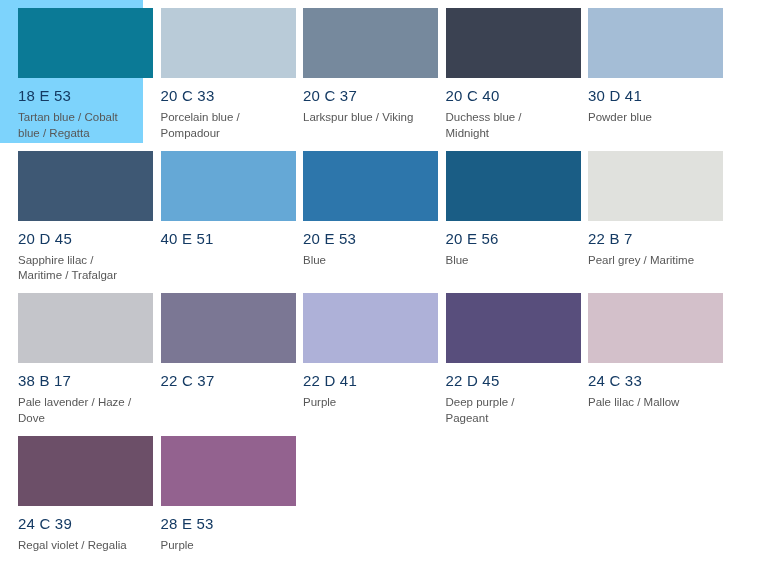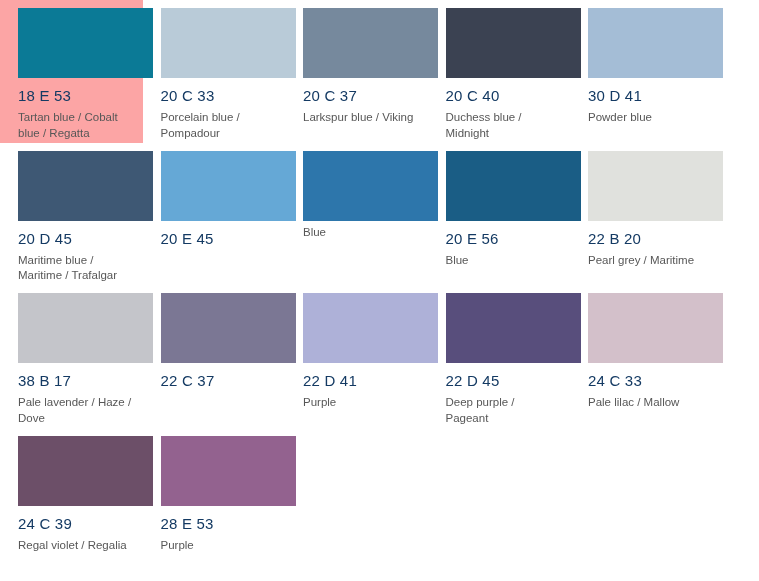--- a/index.html
+++ b/index.html
@@ -23,21 +23,21 @@
     margin: 0;
   }
 
   .swatch-cell {
     position: relative;
     box-sizing: border-box;
     padding: 8px 10px 0 18px;
     background: transparent;
   }
   .swatch-cell.is-selected {
-    background: #fca5a5;
+    background: #7dd3fc;
   }
 
   .swatch-chip {
     width: 135px;
     height: 70px;
     display: block;
   }
 
   .swatch-code {
     font-size: 15px;
@@ -82,38 +82,39 @@
       <div class="swatch-name">Duchess blue / Midnight</div>
     </div>
     <div class="swatch-cell">
       <div class="swatch-chip" style="background-color: rgb(164, 189, 214);"></div>
       <div class="swatch-code">30 D 41</div>
       <div class="swatch-name">Powder blue</div>
     </div>
     <div class="swatch-cell">
       <div class="swatch-chip" style="background-color: rgb(62, 88, 116);"></div>
       <div class="swatch-code">20 D 45</div>
-      <div class="swatch-name">Maritime blue / Maritime / Trafalgar</div>
+      <div class="swatch-name">Sapphire lilac / Maritime / Trafalgar</div>
     </div>
     <div class="swatch-cell">
       <div class="swatch-chip" style="background-color: rgb(101, 168, 214);"></div>
-      <div class="swatch-code">20 E 45</div>
+      <div class="swatch-code">40 E 51</div>
     </div>
     <div class="swatch-cell">
       <div class="swatch-chip" style="background-color: rgb(45, 118, 171);"></div>
+      <div class="swatch-code">20 E 53</div>
       <div class="swatch-name">Blue</div>
     </div>
     <div class="swatch-cell">
       <div class="swatch-chip" style="background-color: rgb(26, 93, 133);"></div>
       <div class="swatch-code">20 E 56</div>
       <div class="swatch-name">Blue</div>
     </div>
     <div class="swatch-cell">
       <div class="swatch-chip" style="background-color: rgb(224, 225, 221);"></div>
-      <div class="swatch-code">22 B 20</div>
+      <div class="swatch-code">22 B 7</div>
       <div class="swatch-name">Pearl grey / Maritime</div>
     </div>
     <div class="swatch-cell">
       <div class="swatch-chip" style="background-color: rgb(196, 197, 202);"></div>
       <div class="swatch-code">38 B 17</div>
       <div class="swatch-name">Pale lavender / Haze / Dove</div>
     </div>
     <div class="swatch-cell">
       <div class="swatch-chip" style="background-color: rgb(123, 119, 148);"></div>
       <div class="swatch-code">22 C 37</div>

